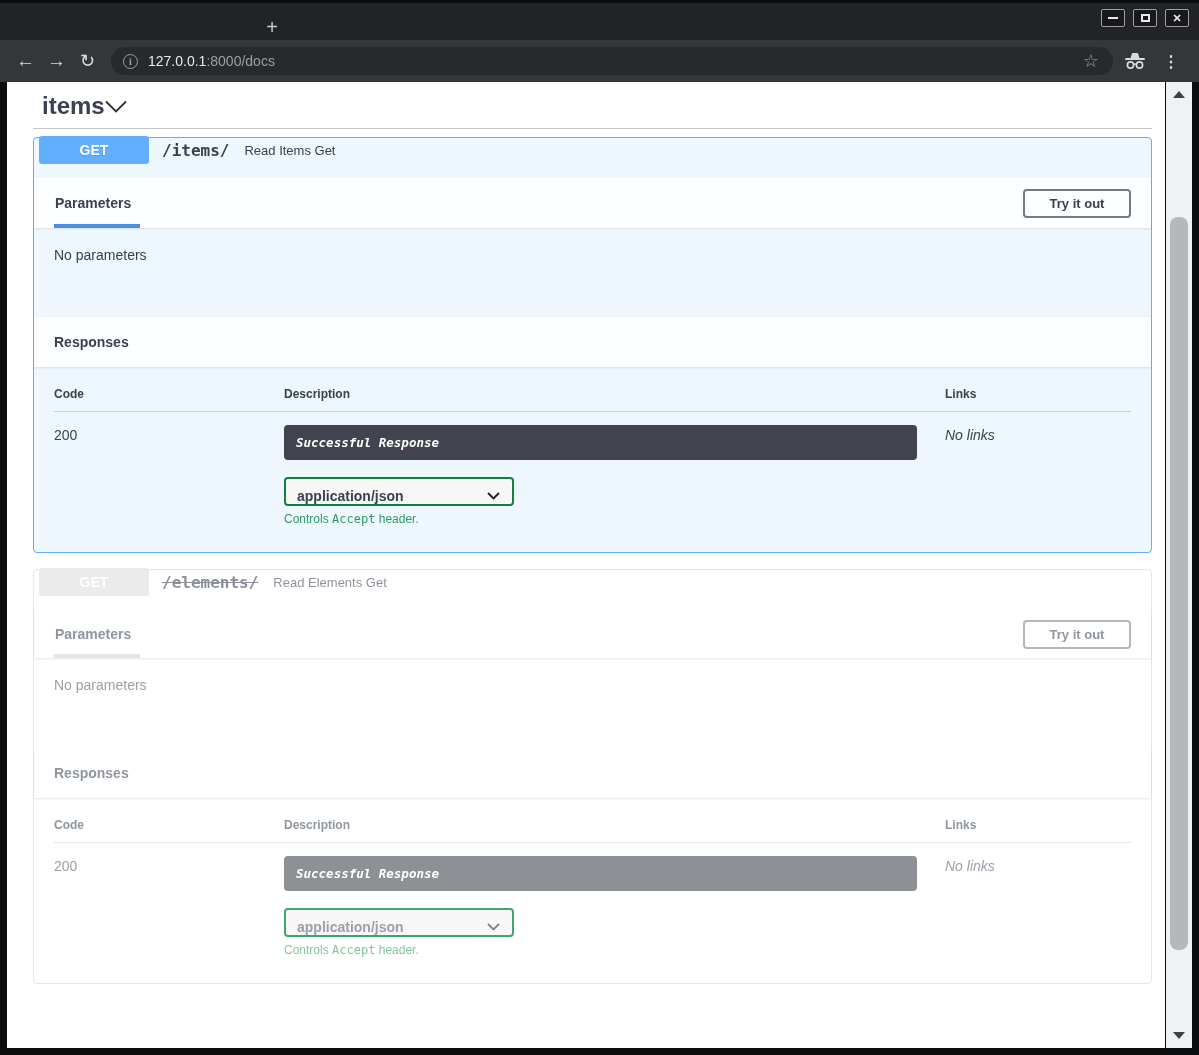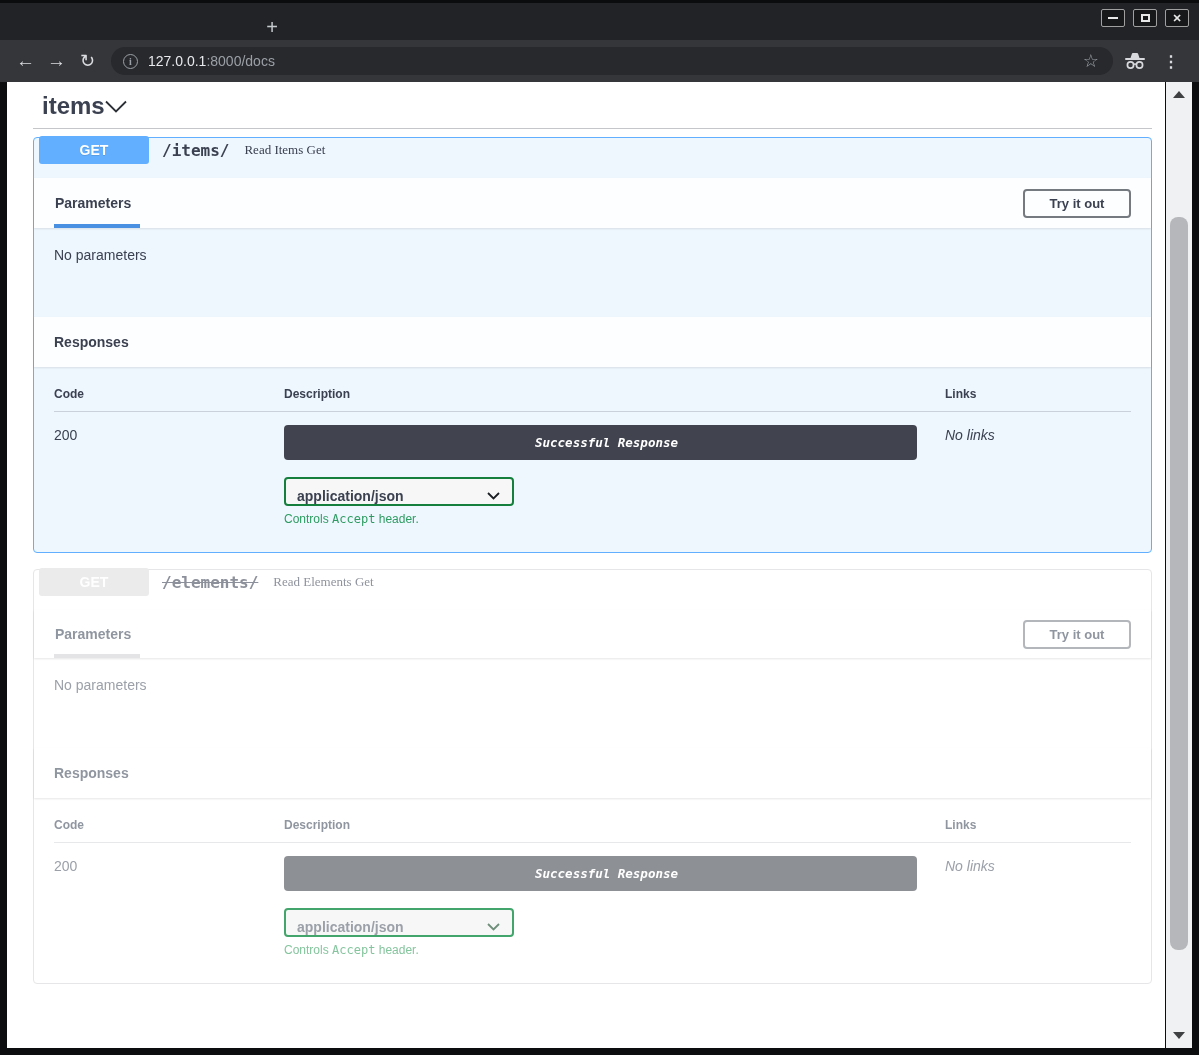--- a/index.html
+++ b/index.html
@@ -54,21 +54,21 @@
   .opblock.dep  { border:1px solid #e6e6e8; background:#fff; margin-top:16px; }
 
   .op-header { height:40px; display:flex; align-items:center; padding:0 10px 16px 5px; cursor:pointer; }
   .method-badge { width:110px; height:28px; border-radius:3px; color:#fff; font-weight:bold; font-size:14px;
                   display:flex; align-items:center; justify-content:center; text-shadow:0 1px 0 rgba(0,0,0,.1); }
   .blue .method-badge { background:#61affe; }
   .dep  .method-badge { background:#ebebeb; color:rgba(255,255,255,.95); text-shadow:none; }
   .op-path { margin-left:13px; font-family:"DejaVu Sans Mono","Liberation Mono",monospace; font-weight:bold;
              font-size:16px; color:#3b4151; }
   .dep .op-path { color:#8c909a; text-decoration:line-through; }
-  .op-summary { margin-left:15px; font-size:13px; color:#3b4151;font-family:Liberation Serif, serif; }
+  .op-summary { margin-left:15px; font-size:13px; color:#3b4151; }
   .dep .op-summary { color:#8f939d; }
 
   .warn-row { padding:15px 20px 14px 20px; }
   .warn-text { font-size:13px; font-weight:bold; color:#8b8f99; }
 
   .sec-bar { height:50px; background:rgba(255,255,255,.85); box-shadow:0 1px 2px rgba(0,0,0,.1);
              display:flex; align-items:center; justify-content:space-between; padding:0 20px; position:relative; }
   .dep .sec-bar { background:rgba(255,255,255,.92); }
   .param-tab { height:50px; display:flex; align-items:center; font-size:14px; font-weight:bold; color:#3b4151;
                border-bottom:4px solid #4990e2; padding:4px 3px 0 1px; min-width:86px; }
@@ -89,21 +89,21 @@
   .resp-table-head { display:flex; font-size:12px; font-weight:bold; color:#3b4151;
                      padding-bottom:10px; border-bottom:1px solid rgba(59,65,81,.2); }
   .dep .resp-table-head { color:#9096a0; border-bottom-color:rgba(59,65,81,.12); }
   .col-code { width:230px; flex:0 0 auto; }
   .col-desc { width:661px; flex:0 0 auto; }
   .col-links { flex:1 1 auto; }
   .resp-row { display:flex; padding-top:13px; font-size:14px; }
   .code-val { padding-top:2px; }
   .dep .code-val { color:#9ba0a9; }
   .resp-bar { width:633px; height:35px; border-radius:4px; background:#41444e; display:flex; align-items:center;
-              padding-left:12px;justify-content:center; }
+              padding-left:12px; }
   .dep .resp-bar { background:#8d9095; }
   .resp-bar span { color:#fff; font-family:"DejaVu Sans Mono","Liberation Mono",monospace; font-style:italic;
                    font-weight:bold; font-size:12.5px; }
   .media-select { width:230px; height:29px; margin-top:17px; background:#f7f7f7; border:2px solid #15803d;
                   border-radius:4px; display:flex; align-items:center; justify-content:space-between;
                   padding:8px 12px 0 11px; cursor:pointer; }
   .dep .media-select { border-color:#44a56c; }
   .media-select .val { font-size:14px; font-weight:bold; color:#3b4151; }
   .dep .media-select .val { color:#9ba0a9; }
   .accept-note { margin-top:6px; font-size:12px; color:#2e9c62; }

